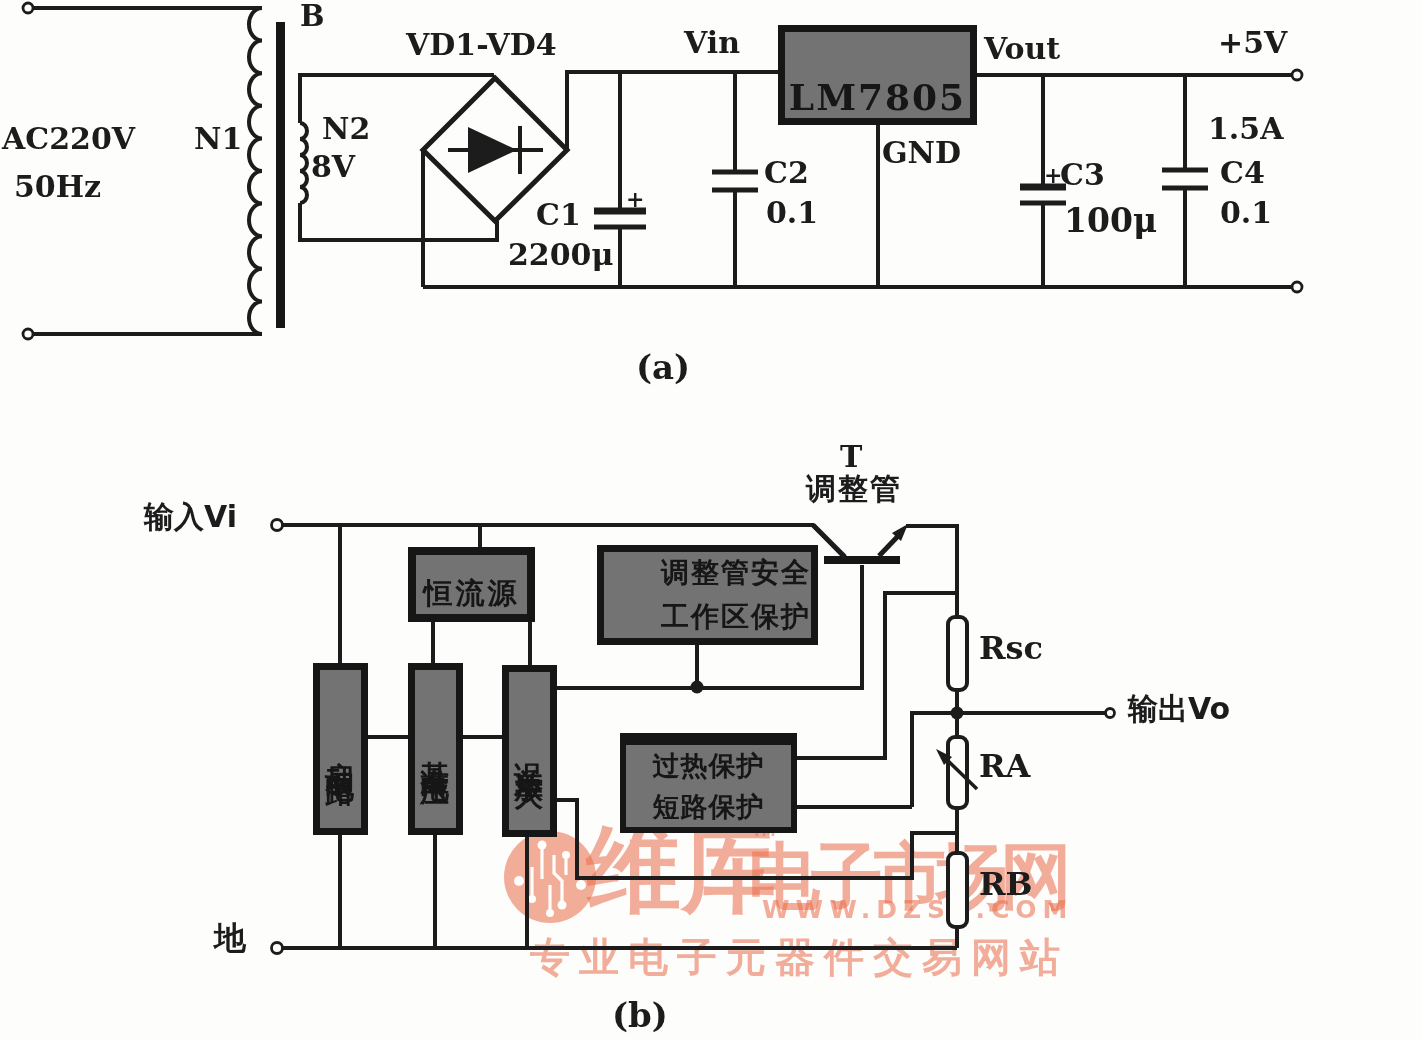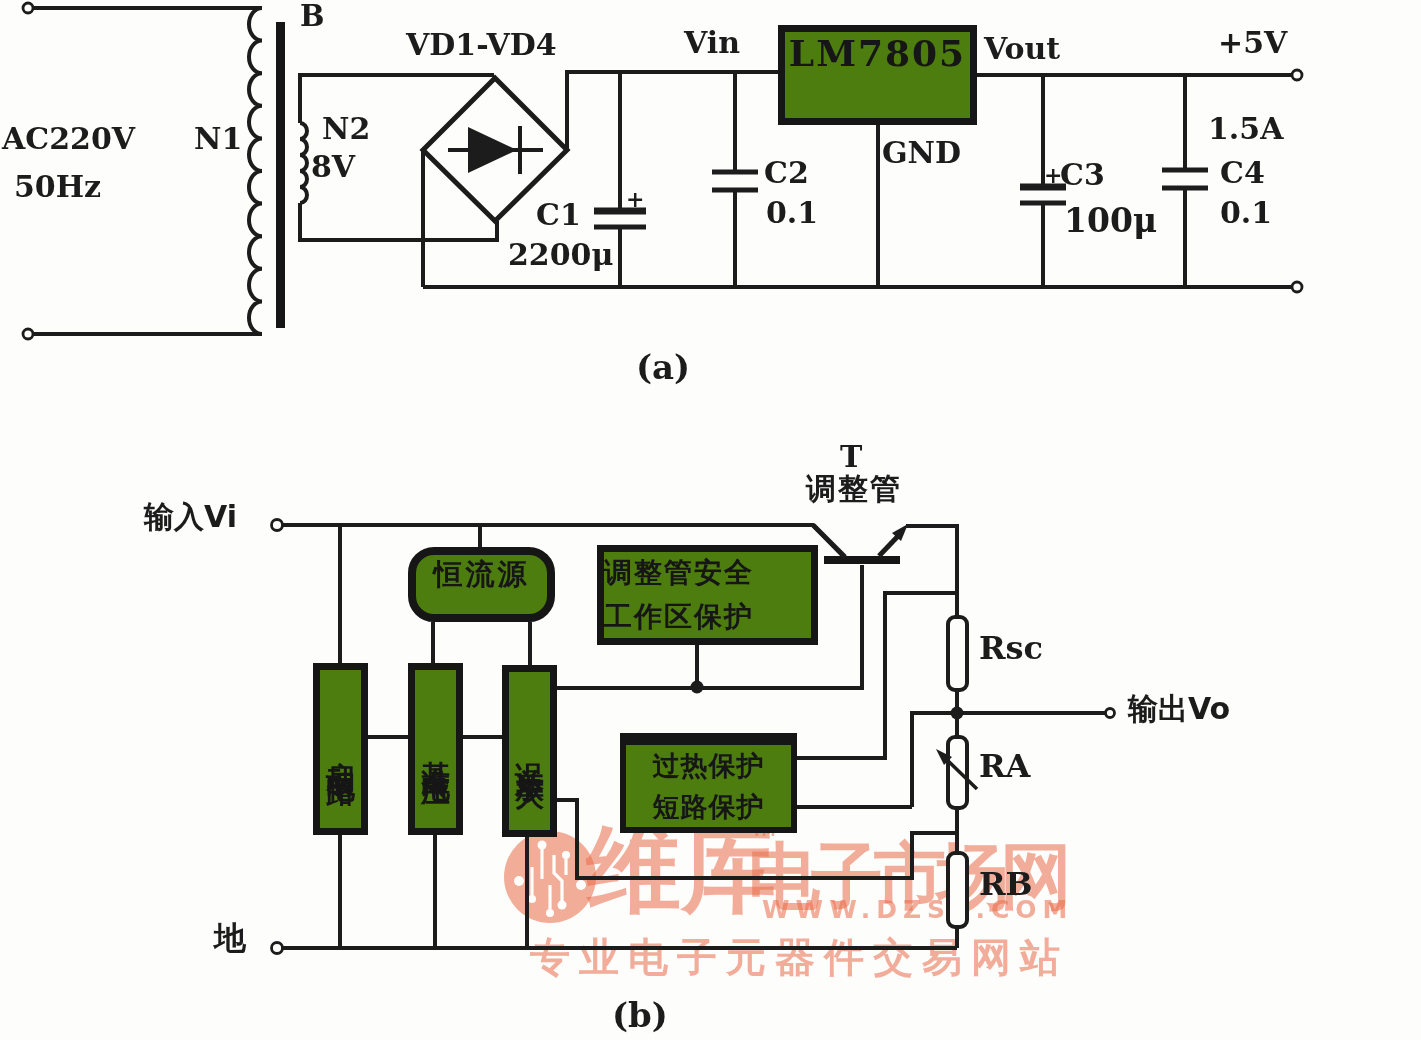--- a/index.html
+++ b/index.html
@@ -8,22 +8,22 @@
     font-family:"DejaVu Sans","Liberation Sans",sans-serif;
     overflow:hidden;
   }
   .lbl{
     position:absolute;color:#1c1c1c;font-weight:bold;white-space:nowrap;
     font-family:"DejaVu Serif","DejaVu Sans",serif;
     z-index:3;line-height:1;
   }
   .cn{font-family:"DejaVu Sans",sans-serif;}
   .blk{
-    position:absolute;background:#4d7c0f;border:7px solid #161616;
-    display:flex;align-items:flex-start;justify-content:center;
+    position:absolute;background:#737373;border:7px solid #161616;
+    display:flex;align-items:flex-end;justify-content:center;
     color:#161616;font-weight:bold;z-index:2;box-sizing:border-box;
     font-family:"DejaVu Sans",sans-serif;
   }
   .vblk{
     writing-mode:vertical-rl;text-orientation:upright;
     font-size:29px;letter-spacing:6px;
   }
   svg{position:absolute;left:0;top:0;z-index:1;}
   #wm-layer{position:absolute;left:0;top:0;width:100%;height:100%;z-index:0;}
   .wm{
@@ -168,21 +168,21 @@
       <circle cx="277" cy="525" r="5.5"></circle>
       <circle cx="1110" cy="713" r="4.5"></circle>
       <circle cx="277" cy="948" r="5.5"></circle>
     </g>
   </svg>
 
   <div class="blk" style="left:778px;top:25px;width:199px;height:100px;">
     <span style="font-size:36px;letter-spacing:2px;font-family:'DejaVu Serif',serif;">LM7805</span>
   </div>
 
-  <div class="blk" style="left:408px;top:547px;width:147px;height:75px;border-width:8px;border-radius:26px;">
+  <div class="blk" style="left:408px;top:547px;width:127px;height:75px;border-width:8px;">
     <span class="cn" style="font-size:29px;letter-spacing:3px;">恒流源</span>
   </div>
 
   <div class="blk vblk" style="left:313px;top:663px;width:55px;height:172px;">
     <span>启动电路</span>
   </div>
   <div class="blk vblk" style="left:408px;top:663px;width:55px;height:172px;">
     <span>基准电压</span>
   </div>
   <div class="blk vblk" style="left:502px;top:665px;width:55px;height:172px;">

